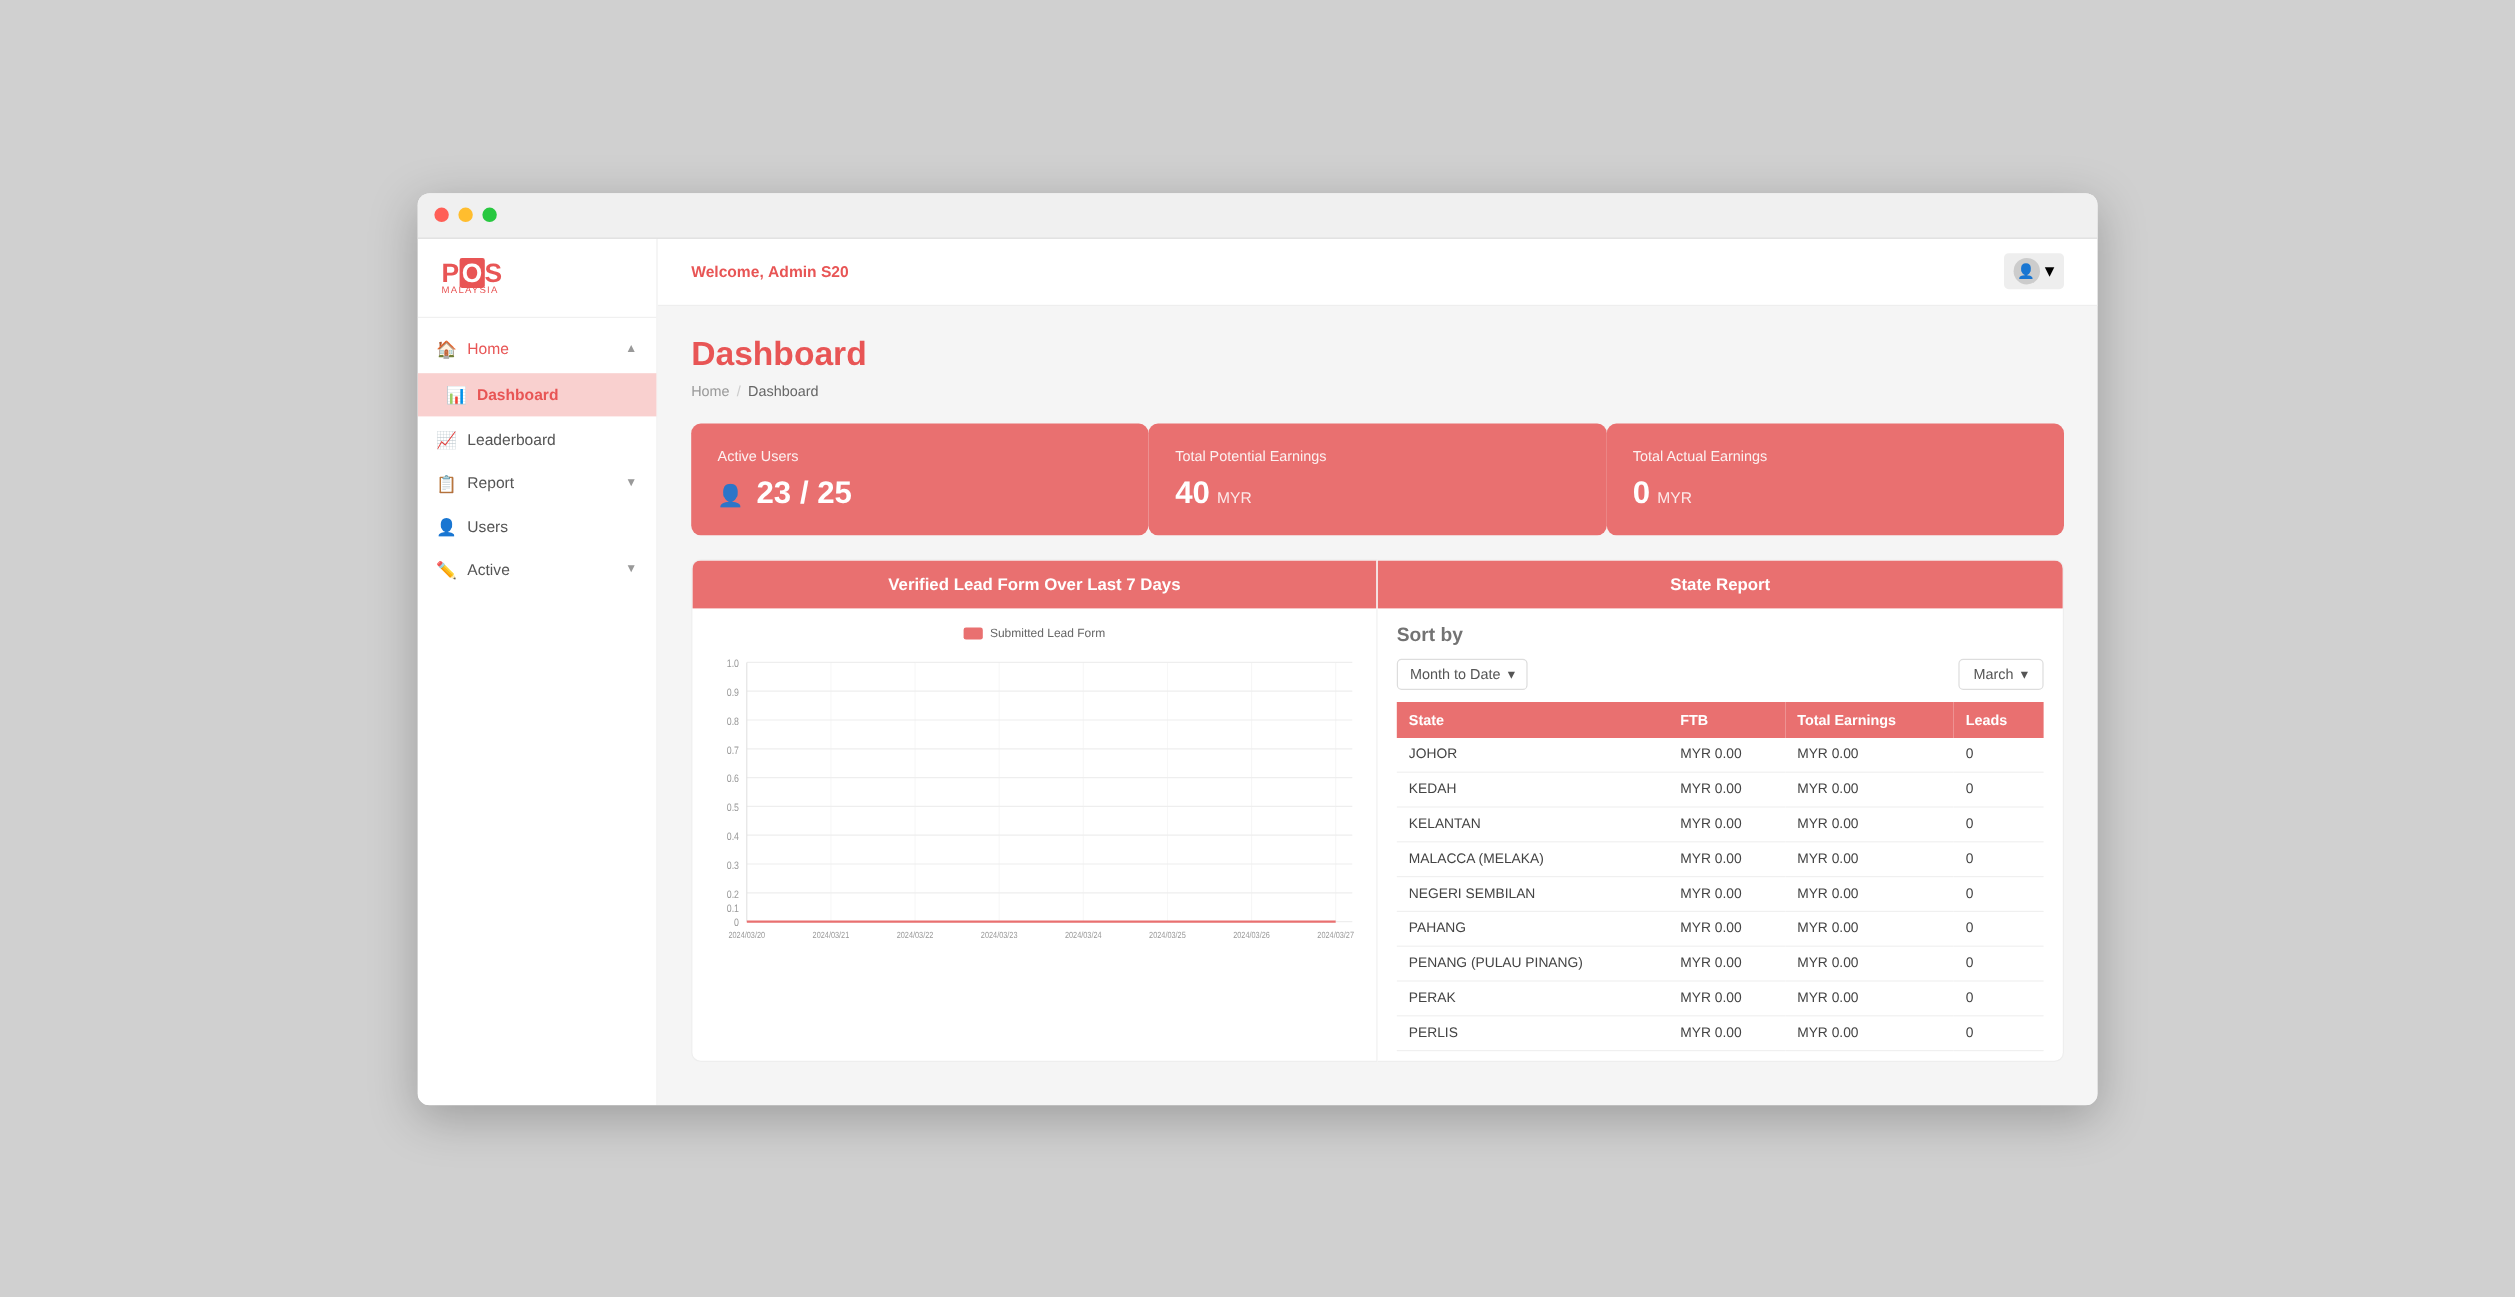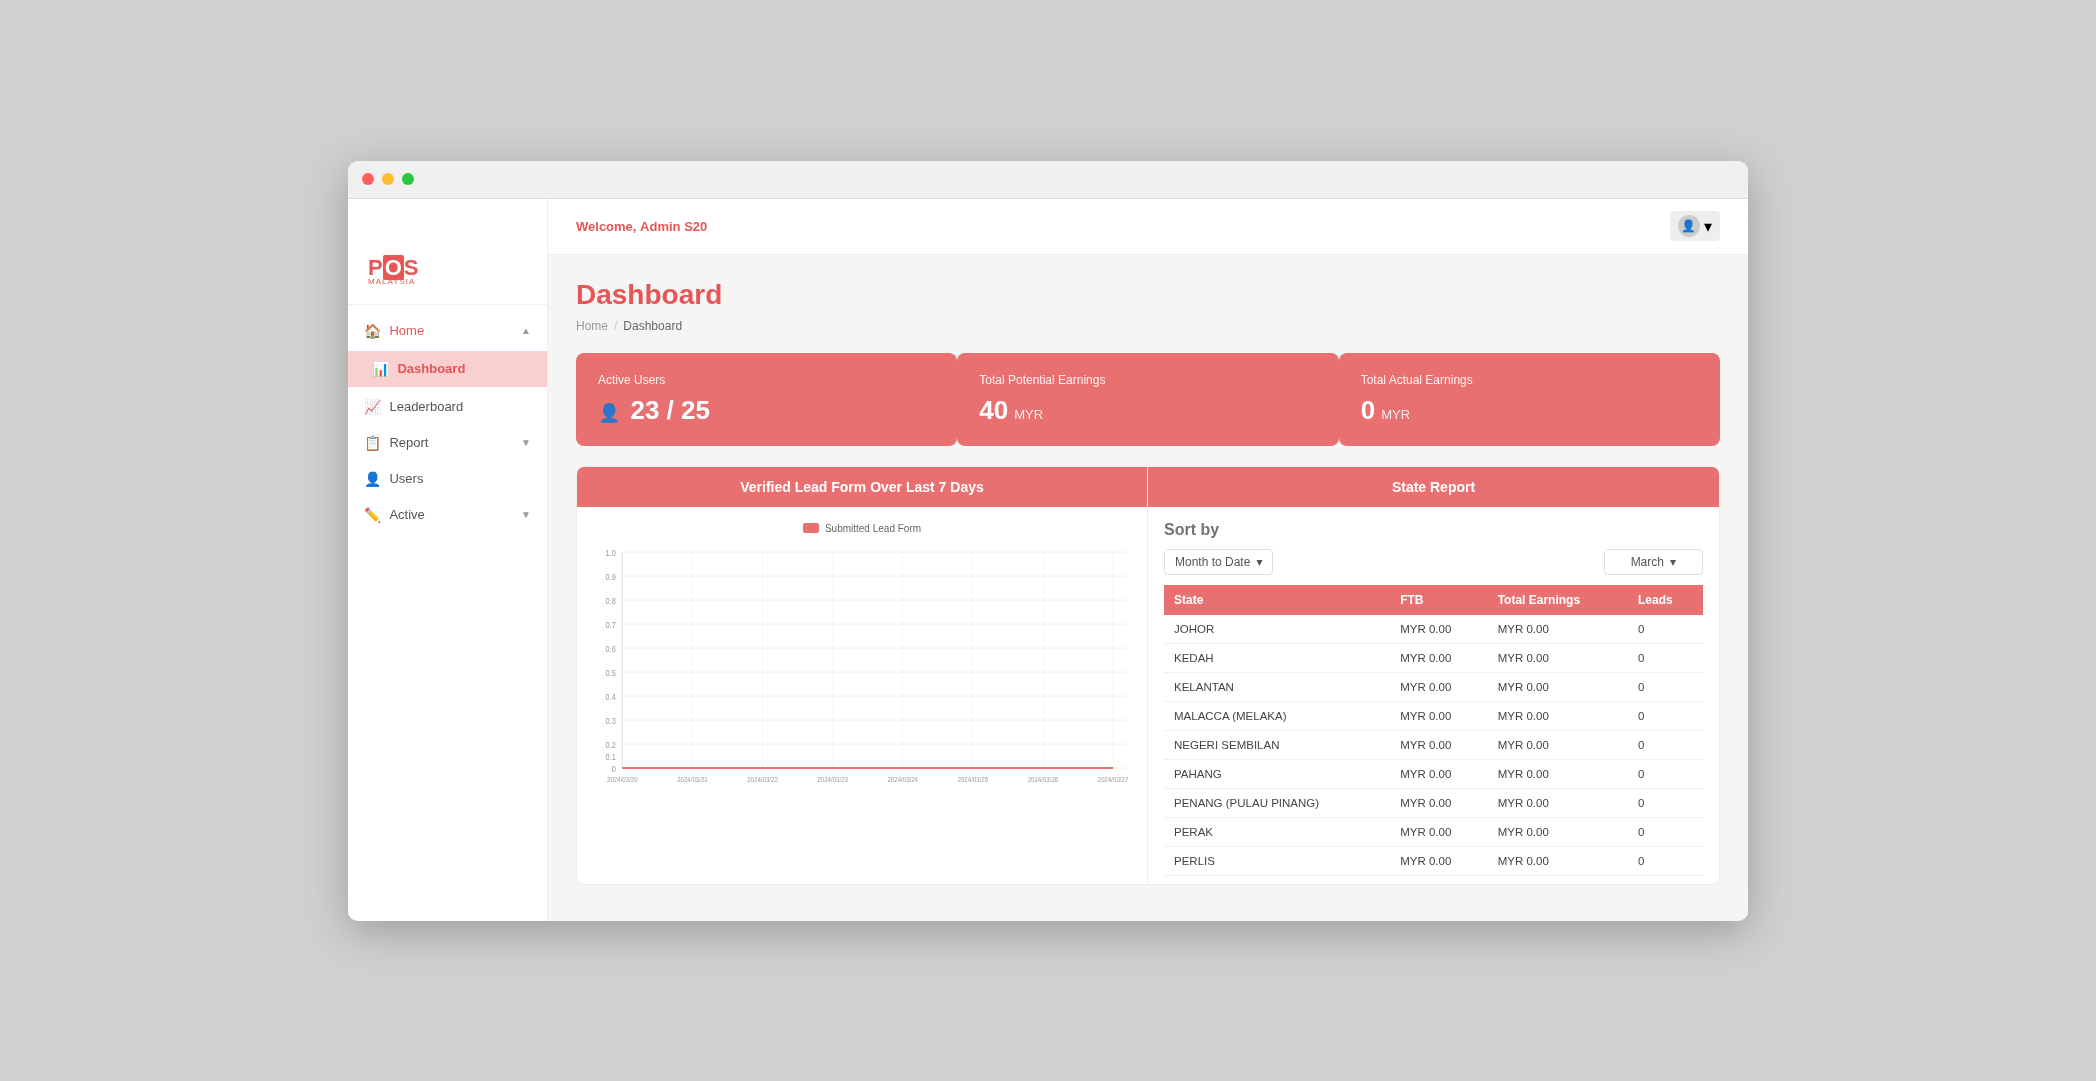--- a/index.html
+++ b/index.html
@@ -59,21 +59,20 @@
     .logo-box {
       display: flex;
       align-items: center;
       gap: 4px;
     }
     .logo-pos {
       font-size: 22px;
       font-weight: 900;
       color: #e85555;
       line-height: 1;
-      margin-top: 40px;
     }
     .logo-pos span { color: #fff; background: #e85555; padding: 0 2px; border-radius: 2px; }
     .logo-malaysia {
       font-size: 8px;
       color: #e85555;
       letter-spacing: 1px;
       text-transform: uppercase;
       margin-top: -2px;
     }
     .logo-wrapper { display: flex; flex-direction: column; }
@@ -259,21 +258,21 @@
       color: #555;
       display: flex;
       align-items: center;
       gap: 6px;
       cursor: pointer;
       background: #fff;
     }
     .month-dropdown {
       border: 1px solid #ddd;
       border-radius: 4px;
-      padding: 5px 26px;
+      padding: 5px 12px;
       font-size: 12px;
       color: #555;
       display: flex;
       align-items: center;
       gap: 6px;
       cursor: pointer;
       background: #fff;
     }
     .state-table { width: 100%; border-collapse: collapse; font-size: 12px; }
     .state-table thead tr {

